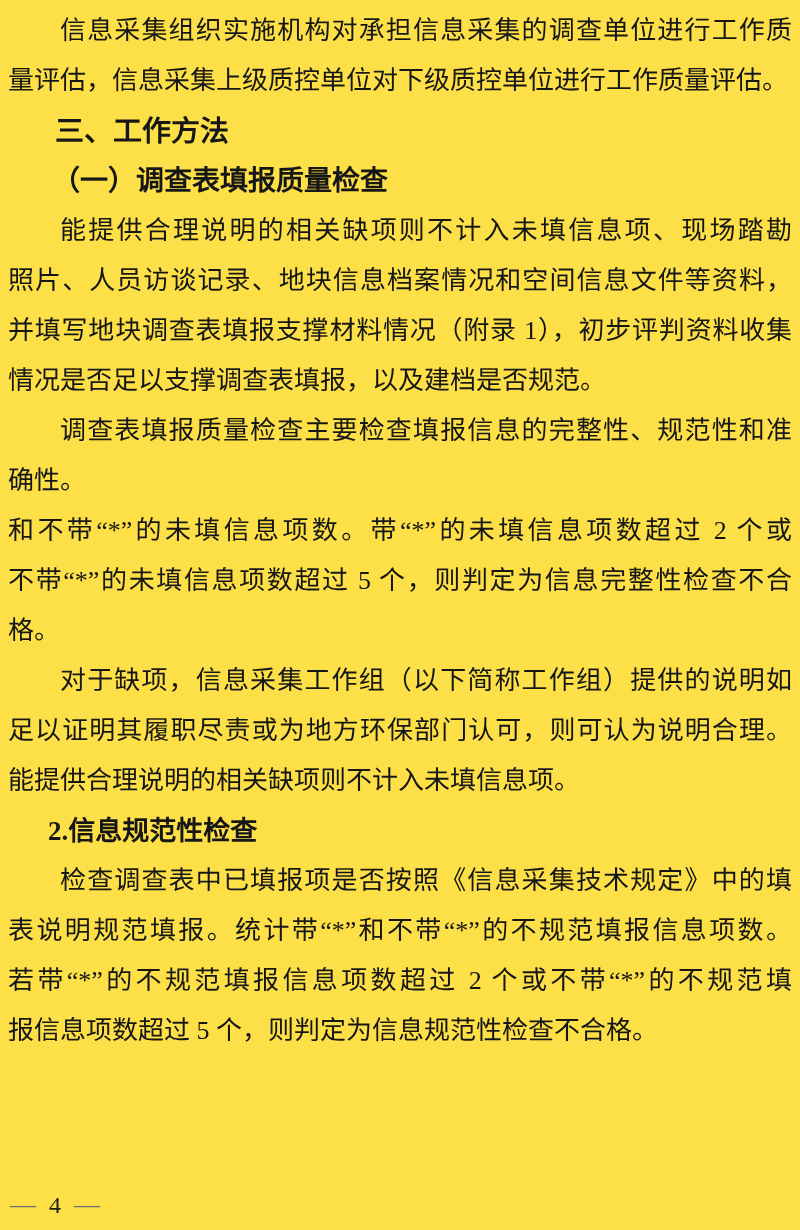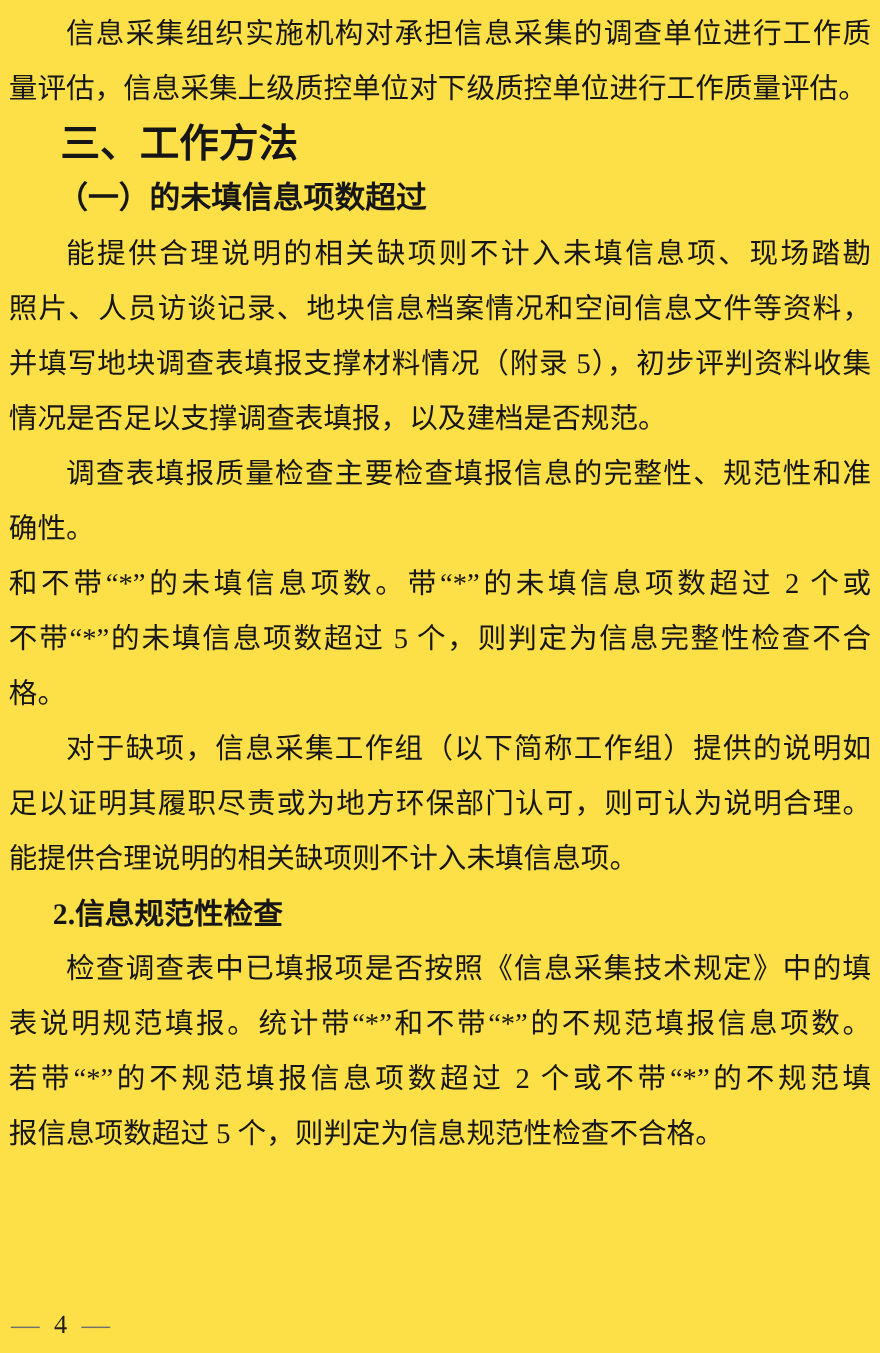--- a/index.html
+++ b/index.html
@@ -28,21 +28,21 @@
     overflow:hidden;
   }
   .first{ text-indent:2em; }
   .end{
     text-align-last:left;
     -moz-text-align-last:left;
   }
   .h1{
     font-family:Liberation Serif, serif;
     font-weight:bold;
-    font-size:36px;
+    font-size:29px;
     text-align:left;
     text-align-last:left;
     -moz-text-align-last:left;
     text-indent:47px;
   }
   .h2{
     font-weight:bold;
     font-size:28px;
     text-align:left;
     text-align-last:left;
@@ -79,24 +79,24 @@
   }
 </style>
 </head>
 <body>
 
 <div class="page">
   <div class="content">
     <div class="ln first">信息采集组织实施机构对承担信息采集的调查单位进行工作质</div>
     <div class="ln end">量评估，信息采集上级质控单位对下级质控单位进行工作质量评估。</div>
     <div class="ln h1">三、工作方法</div>
-    <div class="ln h2">（一）的未填信息项数超过</div>
+    <div class="ln h2">（一）调查表填报质量检查</div>
     <div class="ln first">能提供合理说明的相关缺项则不计入未填信息项、现场踏勘</div>
     <div class="ln">照片、人员访谈记录、地块信息档案情况和空间信息文件等资料，</div>
-    <div class="ln">并填写地块调查表填报支撑材料情况（附录 5），初步评判资料收集</div>
+    <div class="ln">并填写地块调查表填报支撑材料情况（附录 1），初步评判资料收集</div>
     <div class="ln end">情况是否足以支撑调查表填报，以及建档是否规范。</div>
     <div class="ln first">调查表填报质量检查主要检查填报信息的完整性、规范性和准</div>
     <div class="ln end">确性。</div>
     <div class="ln">和不带“*”的未填信息项数。带“*”的未填信息项数超过 2 个或</div>
     <div class="ln">不带“*”的未填信息项数超过 5 个，则判定为信息完整性检查不合</div>
     <div class="ln end">格。</div>
     <div class="ln first">对于缺项，信息采集工作组（以下简称工作组）提供的说明如</div>
     <div class="ln">足以证明其履职尽责或为地方环保部门认可，则可认为说明合理。</div>
     <div class="ln end">能提供合理说明的相关缺项则不计入未填信息项。</div>
     <div class="ln h3">2.信息规范性检查</div>

